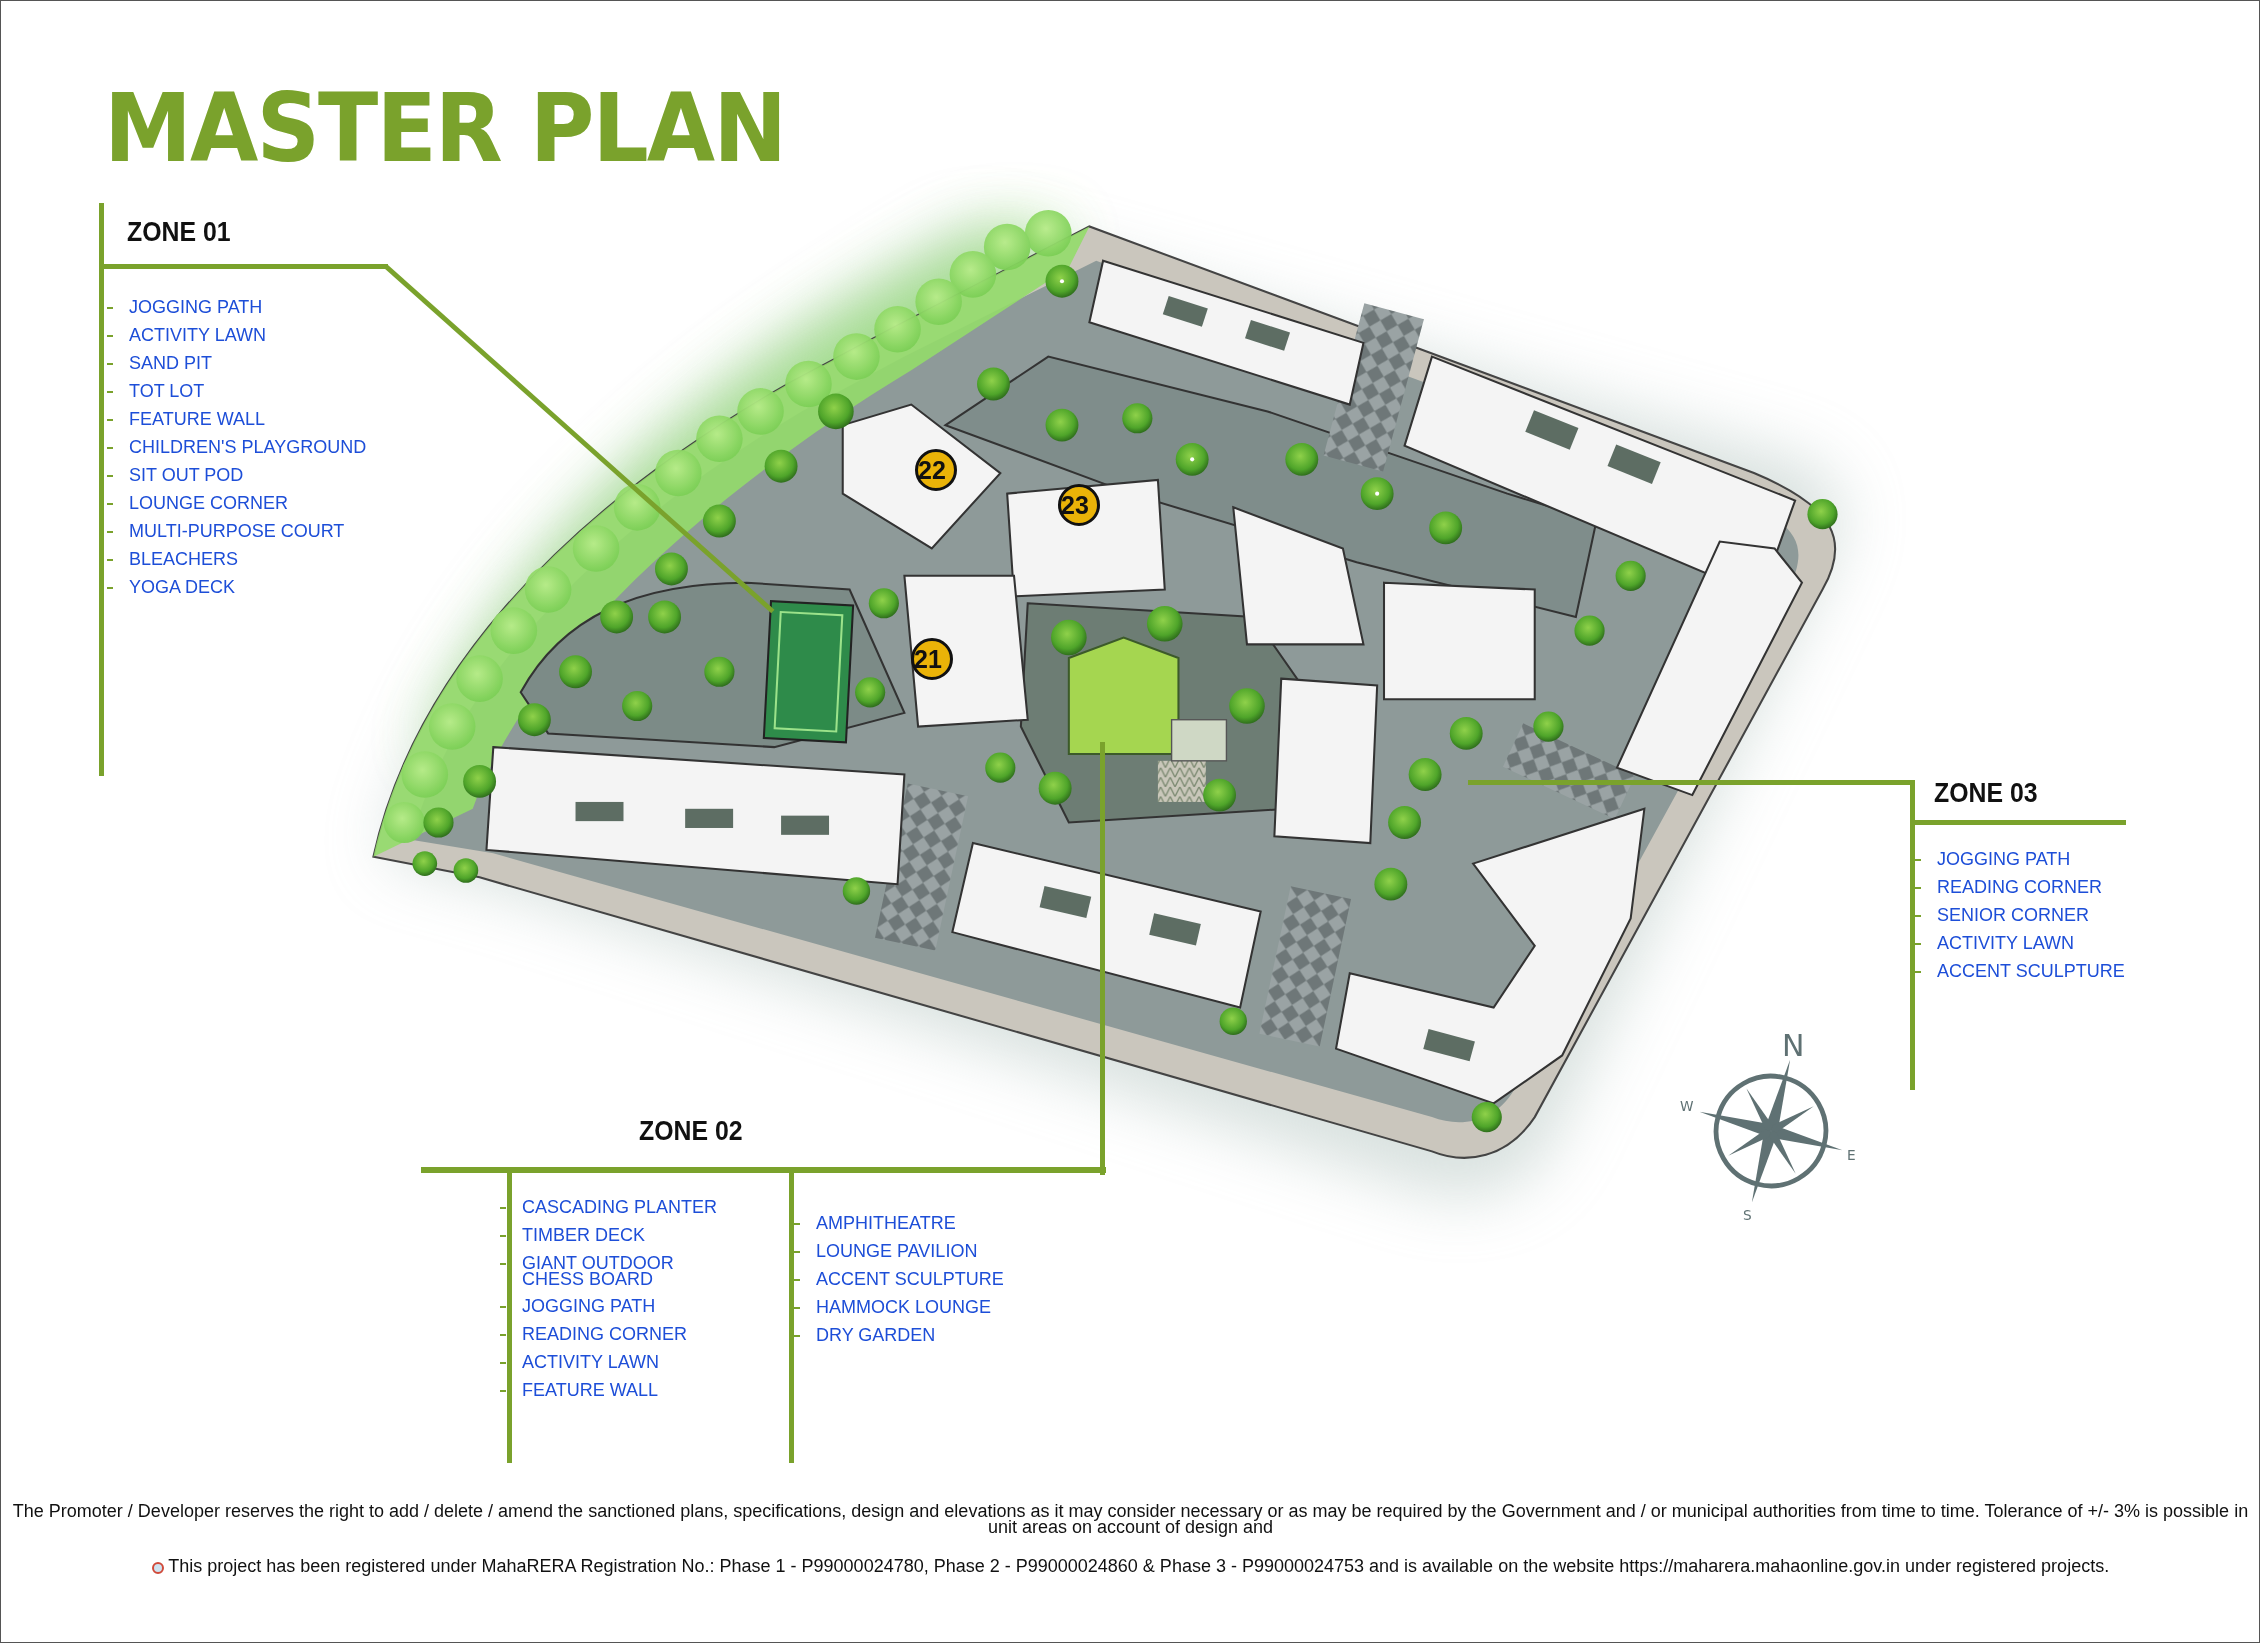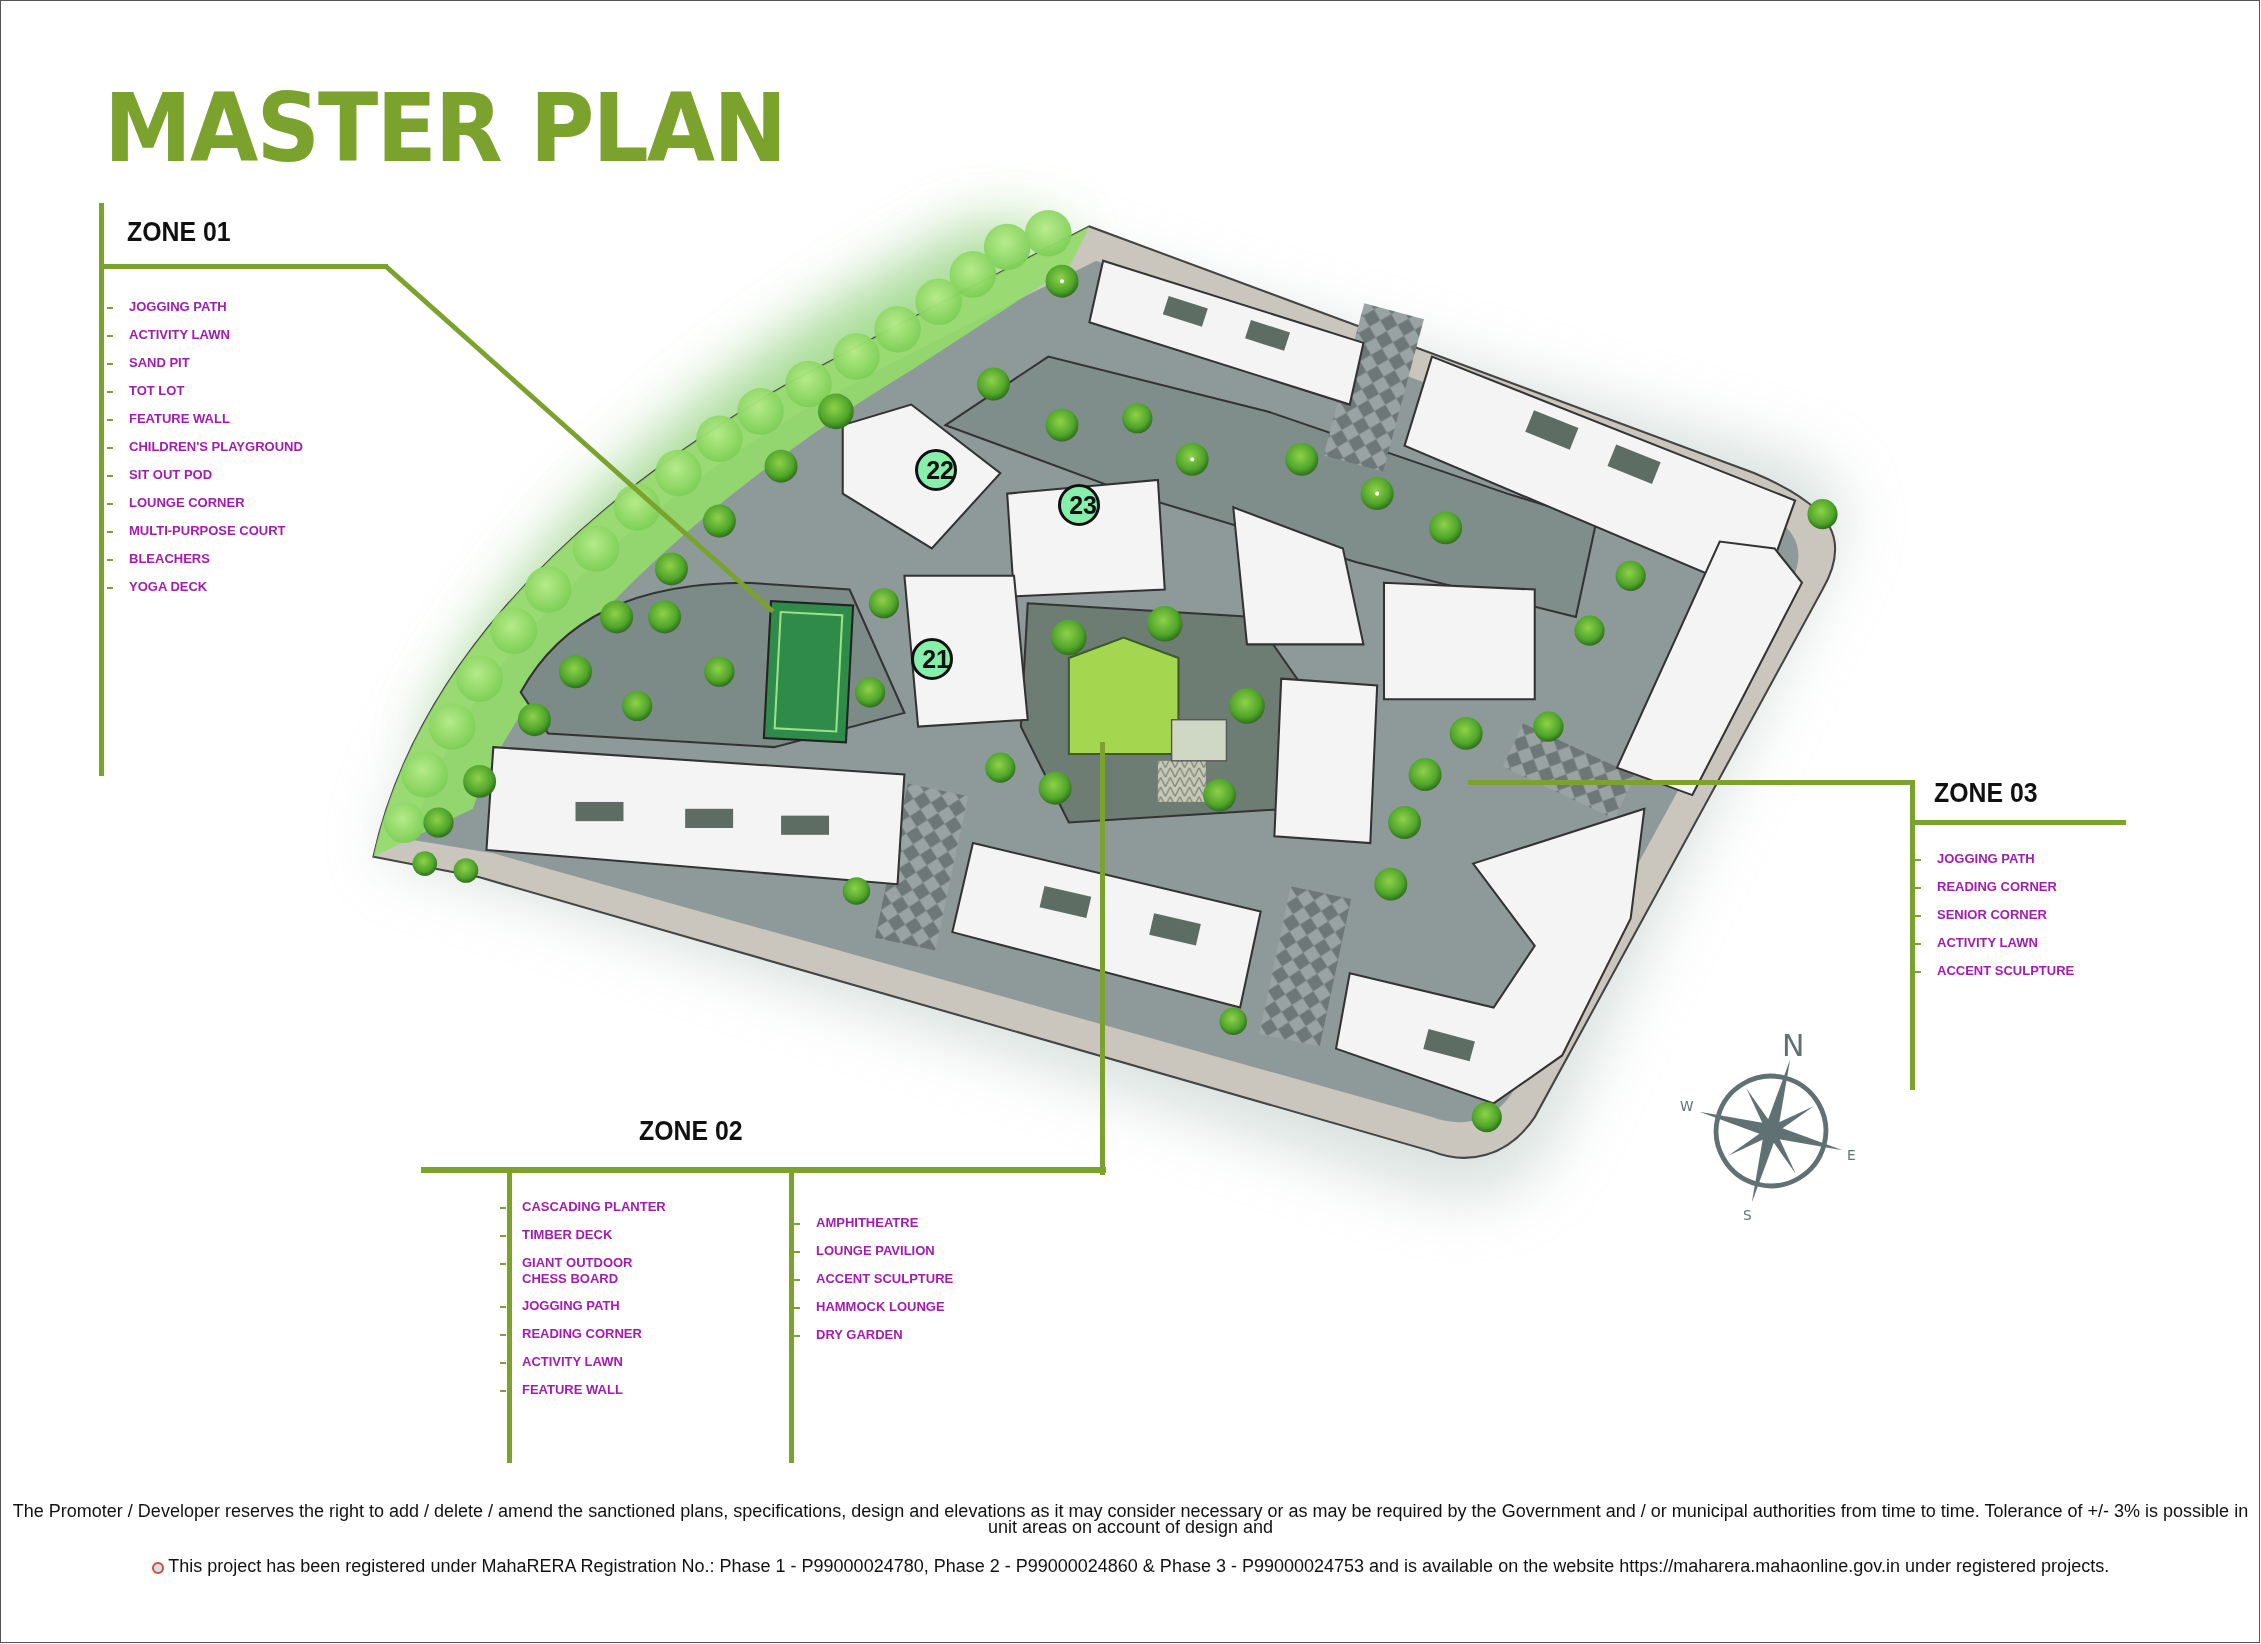--- a/index.html
+++ b/index.html
@@ -2,27 +2,27 @@
 <html style="font-size:11px"><head>
 <meta charset="utf-8">
 <style>
   html, body { margin:0; padding:0; }
   body { width:2261px; height:1645px; position:relative; background:#ffffff; overflow:hidden; font-family:"Liberation Sans", sans-serif; }
   .frame { position:absolute; left:0; top:0; width:2260px; height:1643px; border:0.7px solid #555; box-sizing:border-box; }
   .title { position:absolute; left:104px; top:81px; font-family:"DejaVu Sans", sans-serif; font-weight:bold; font-size:95px; letter-spacing:-2.1px; color:#7aa22c; line-height:1; transform:scaleX(0.93); transform-origin:left top; }
   .gline { position:absolute; background:#7aa22c; }
   .zone-title { position:absolute; font-weight:bold; font-size:27px; color:#111; line-height:1; transform:scaleX(0.92); transform-origin:left top; }
   .items { position:absolute; margin:0; padding:0; list-style:none; }
-  .items li { position:relative; font-weight:bold; font-size:13px; color:#a21caf; height:28px; line-height:16.4px; white-space:nowrap; }
+  .items li { position:relative; font-weight:normal; font-size:18px; color:#1d4ed8; height:28px; line-height:16.4px; white-space:nowrap; }
   .items li.two { height:43px; }
   .items li::before { content:""; position:absolute; left:-22px; top:7.5px; width:6.2px; height:2.1px; background:#7aa22c; }
   .map { position:absolute; left:0; top:0; width:2261px; height:1645px; }
   .footer { position:absolute; left:0; width:2261px; text-align:center; font-size:18px; color:#111; line-height:16.4px; }
   .rera-icon { display:inline-block; width:12.3px; height:12.3px; border-radius:50%; border:2.1px solid #d04a3a; background:#cfe3f0; box-sizing:border-box; vertical-align:-2.1px; margin-right:4.1px; }
-  .bnum { position:absolute; width:42px; height:42px; border:3.4px solid #111; border-radius:50%; background:#86efac; box-sizing:border-box; font-weight:bold; font-size:25px; line-height:36px; text-align:right; color:#111; }
+  .bnum { position:absolute; width:42px; height:42px; border:3.4px solid #111; border-radius:50%; background:#eab308; box-sizing:border-box; font-weight:bold; font-size:25px; line-height:36px; text-align:left; color:#111; }
   .compass-label { position:absolute; color:#5f7173; font-family:"DejaVu Sans", sans-serif; line-height:1; }
 </style>
 </head>
 <body>
 
 <div class="frame"></div>
 
 <svg class="map" viewBox="0 0 3300 2400" xmlns="http://www.w3.org/2000/svg">
   <defs>
     <filter id="blur40" x="-20%" y="-20%" width="140%" height="140%">

